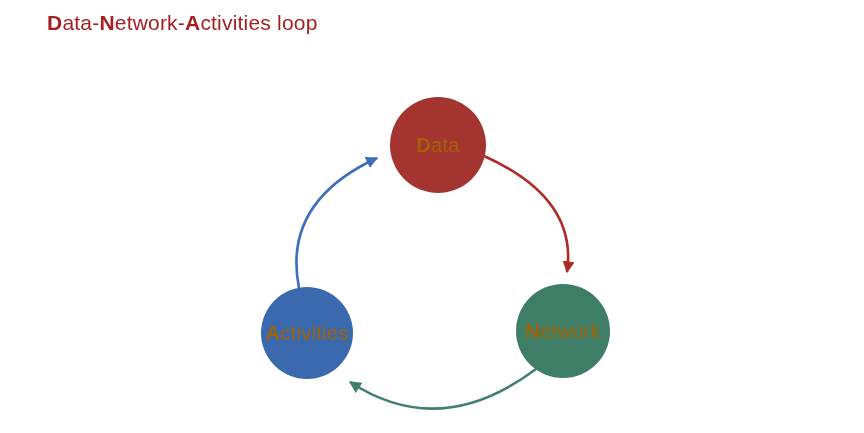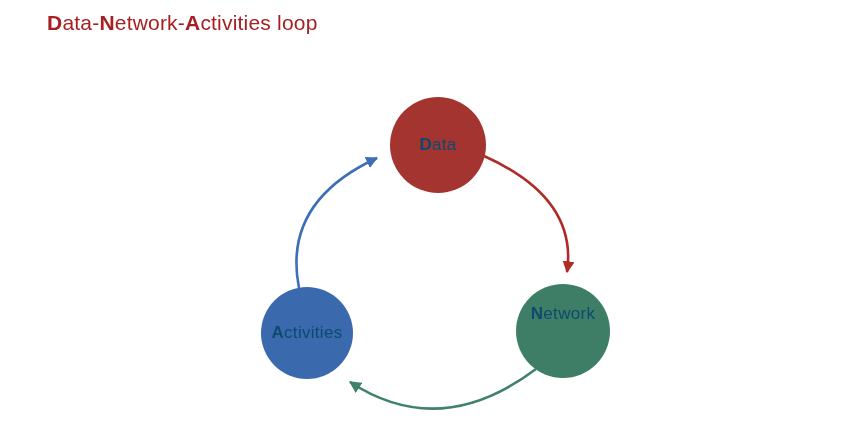--- a/index.html
+++ b/index.html
@@ -27,22 +27,22 @@
   .diagram-svg {
     position: absolute;
     left: 0;
     top: 0;
     width: 864px;
     height: 433px;
   }
   .node-label {
     position: absolute;
     transform: translate(-50%, -50%);
-    color: #0c4a6e;
-    font-size: 17px;
+    color: #a16207;
+    font-size: 20px;
     font-weight: 400;
     letter-spacing: 0.3px;
     white-space: nowrap;
     pointer-events: none;
   }
   .node-label .b { font-weight: 700; }
   .dna {
     position: absolute;
     transform: translate(-50%, -50%);
     font-size: 45px;
@@ -81,17 +81,17 @@
     <circle cx="438" cy="145" r="48" fill="#A43430"></circle>
 
     <circle cx="563" cy="331" r="47" fill="#3E7E67"></circle>
 
     <circle cx="307" cy="333" r="46" fill="#3A6AAD"></circle>
   </svg>
 
 
   <div class="node-label" style="left:438px; top:145px;"><span class="b">D</span><span>ata</span></div>
 
-  <div class="node-label" style="left:563px; top:314px;"><span class="b">N</span><span>etwork</span></div>
+  <div class="node-label" style="left:563px; top:331px;"><span class="b">N</span><span>etwork</span></div>
 
   <div class="node-label" style="left:307px; top:333px;"><span class="b">A</span><span>ctivities</span></div>
 
 </div>
 
 </body></html>

